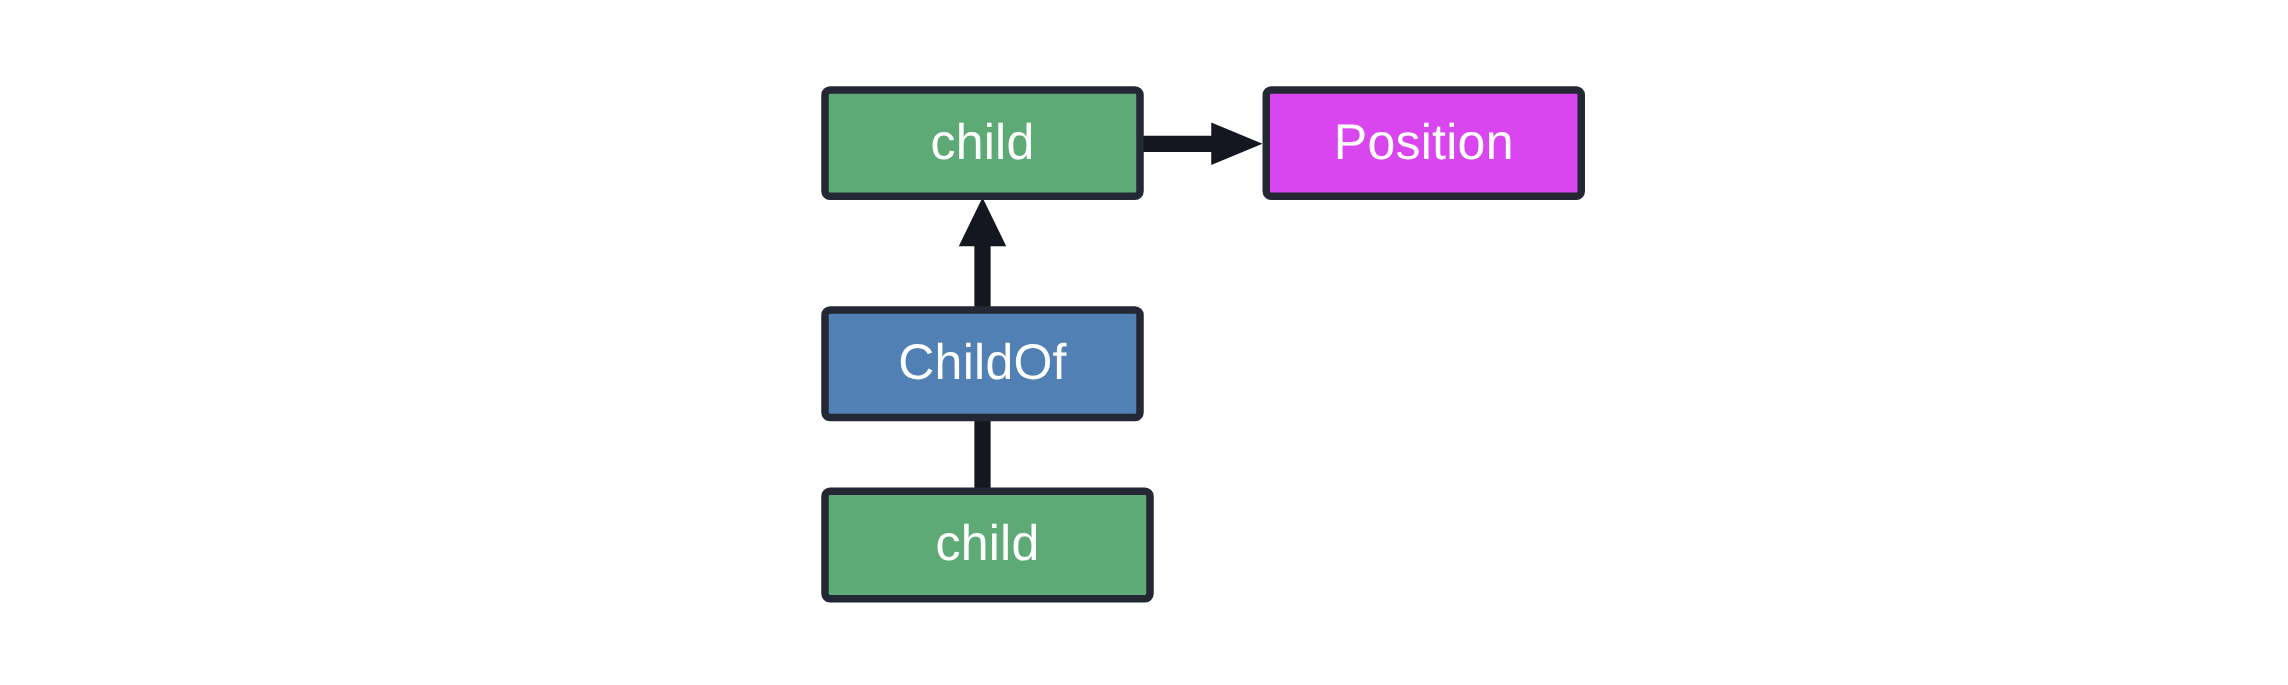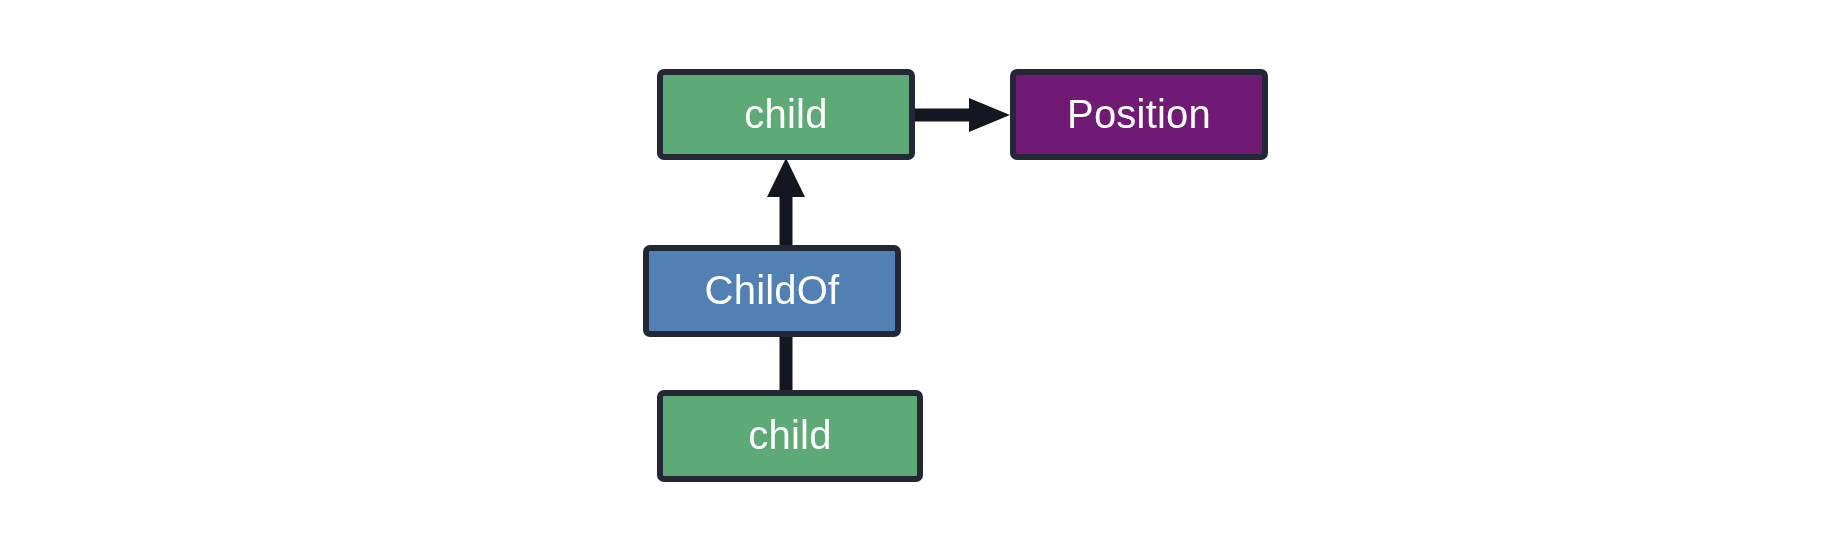--- a/index.html
+++ b/index.html
@@ -30,21 +30,21 @@
     line-height: 1;
     letter-spacing: 0.2px;
     white-space: nowrap;
     user-select: none;
   }
   .node-label {
     display: block;
     transform: translateY(-1px);
   }
   .node.entity   { background: #5DAA76; }
-  .node.component{ background: #701a75; }
+  .node.component{ background: #d946ef; }
   .node.relation { background: #5080B4; }
 
   .edge {
     position: absolute;
     pointer-events: none;
   }
   .edge svg { display: block; overflow: visible; }
 </style>
 </head>
 <body>
@@ -72,21 +72,21 @@
   </div>
 
   <div class="node entity" style="left:657px; top:69px; width:258px; height:91px;">
     <span class="node-label">child</span>
   </div>
 
   <div class="node component" style="left:1010px; top:69px; width:258px; height:91px;">
     <span class="node-label">Position</span>
   </div>
 
-  <div class="node relation" style="left:643px; top:245px; width:258px; height:92px;">
+  <div class="node relation" style="left:657px; top:245px; width:258px; height:92px;">
     <span class="node-label">ChildOf</span>
   </div>
 
   <div class="node entity" style="left:657px; top:390px; width:266px; height:92px;">
     <span class="node-label">child</span>
   </div>
 
 </div>
 
 </body></html>

